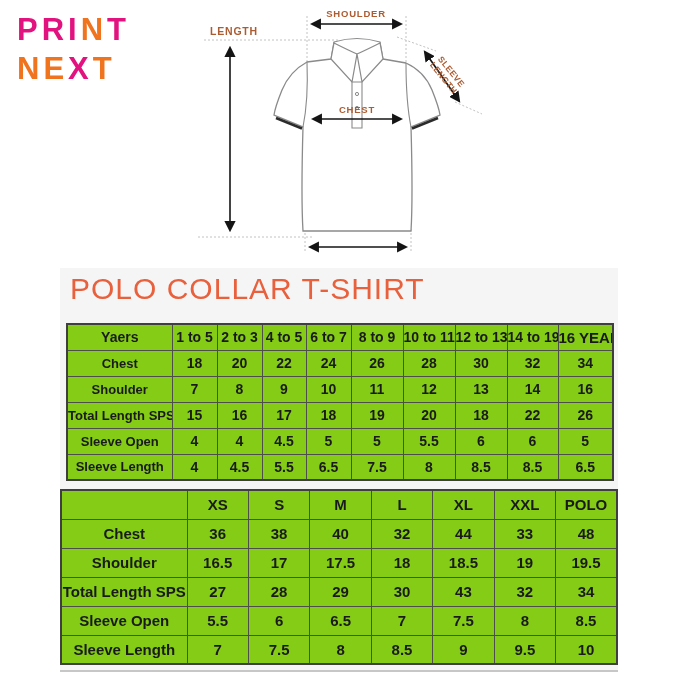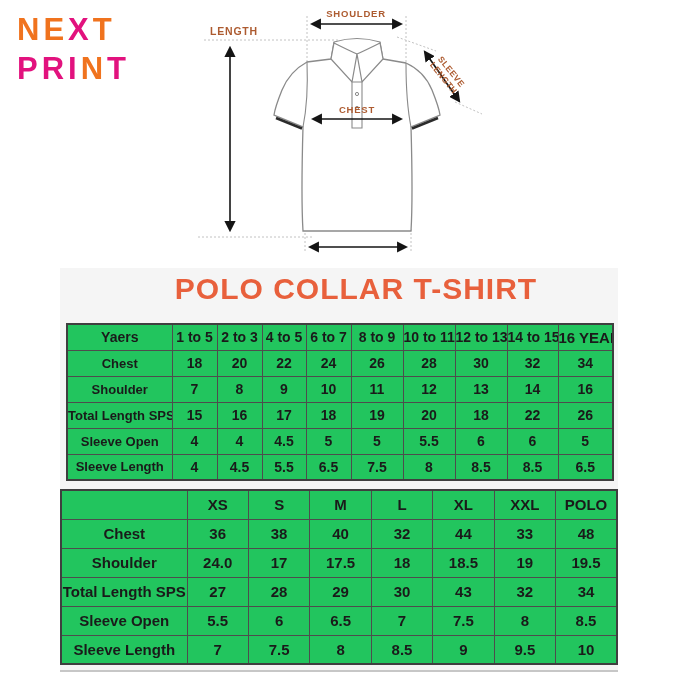--- a/index.html
+++ b/index.html
@@ -10,41 +10,41 @@
   
   .logo{position:absolute;left:17px;top:10px;font-weight:bold;
         font-size:31px;line-height:39px;letter-spacing:4px;}
   .logo .o{color:#F0731E}
   .logo .m{color:#E2127E}
   
   .diagram{position:absolute;left:190px;top:2px;width:300px;height:262px;}
   
   .panel{position:absolute;left:60px;top:268px;width:558px;height:404px;
          background:#f5f5f5;border-bottom:2px solid #c7c7c7;box-sizing:border-box;}
-  .title{position:absolute;left:17px;top:4px;width:100%;text-align:center;
-         font-size:30px;font-weight:bold;color:#E8603C;letter-spacing:1px;}
+  .title{position:absolute;left:10px;top:4px;width:100%;text-align:left;
+         font-size:30px;font-weight:normal;color:#E8603C;letter-spacing:1px;}
   table{border-collapse:collapse;table-layout:fixed;position:absolute;
-        background:#22c55e;}
+        background:#84cc16;}
   td,th{border:1px solid #4d4d4d;text-align:center;vertical-align:middle;
         font-weight:bold;color:#1a1a1a;padding:0;overflow:hidden;white-space:nowrap;}
   .t1{left:6px;top:55px;width:546px;border:2px solid #3f3f3f;font-size:14px;}
   .t1 tr{height:26px;}
   .t1 .small{font-size:15px;}
   .t1 .rowlabel{font-size:13px;}
   .t2{left:0;top:221px;width:558px;border:2px solid #3f3f3f;font-size:15px;}
   .t2 tr{height:29px;}
   .t2 .rowlabel{font-size:15px;}
   svg text{font-family:"Liberation Sans",sans-serif;font-weight:bold;fill:#AD5B30;}
 </style>
 </head>
 <body>
 
 <div class="logo">
+  <div><span class="m">P</span><span class="m">R</span><span class="m">I</span><span class="o">N</span><span class="m">T</span></div>
   <div><span class="o">N</span><span class="o">E</span><span class="m">X</span><span class="o">T</span></div>
-  <div><span class="m">P</span><span class="m">R</span><span class="m">I</span><span class="o">N</span><span class="m">T</span></div>
 </div>
 
 <svg class="diagram" viewBox="0 0 300 262">
   <defs>
     <marker id="ah" viewBox="0 0 10 10" refX="8" refY="5" markerWidth="7" markerHeight="7" orient="auto-start-reverse">
       <path d="M0,0 L10,5 L0,10 Z" fill="#141414"></path>
     </marker>
   </defs>
 
   <line x1="117" y1="14" x2="117" y2="62" stroke="#c2c2c2" stroke-dasharray="2 2"></line>
@@ -104,21 +104,21 @@
     <tbody>
         <tr>
       <th>Yaers</th>
       <th>1 to 5</th>
       <th>2 to 3</th>
       <th>4 to 5</th>
       <th>6 to 7</th>
       <th>8 to 9</th>
       <th>10 to 11</th>
       <th>12 to 13</th>
-      <th>14 to 15</th>
+      <th>14 to 19</th>
       <th class="small">16 YEARS</th>
     </tr>
     <tr>
       <td class="rowlabel">Chest</td>
       <td>18</td>
       <td>20</td>
       <td>22</td>
       <td>24</td>
       <td>26</td>
       <td>28</td>
@@ -204,21 +204,21 @@
       <td>36</td>
       <td>38</td>
       <td>40</td>
       <td>32</td>
       <td>44</td>
       <td>33</td>
       <td>48</td>
     </tr>
     <tr>
       <td class="rowlabel">Shoulder</td>
-      <td>24.0</td>
+      <td>16.5</td>
       <td>17</td>
       <td>17.5</td>
       <td>18</td>
       <td>18.5</td>
       <td>19</td>
       <td>19.5</td>
     </tr>
     <tr>
       <td class="rowlabel">Total Length SPS</td>
       <td>27</td>

